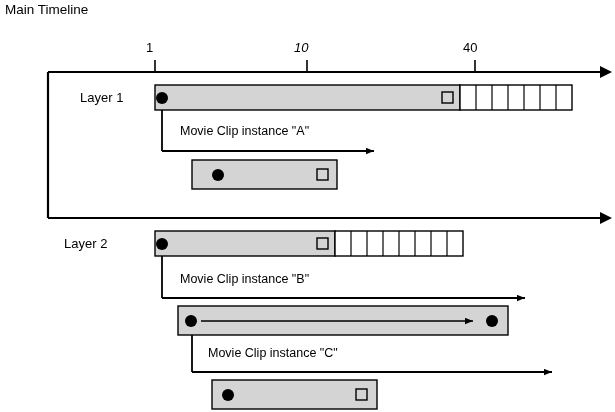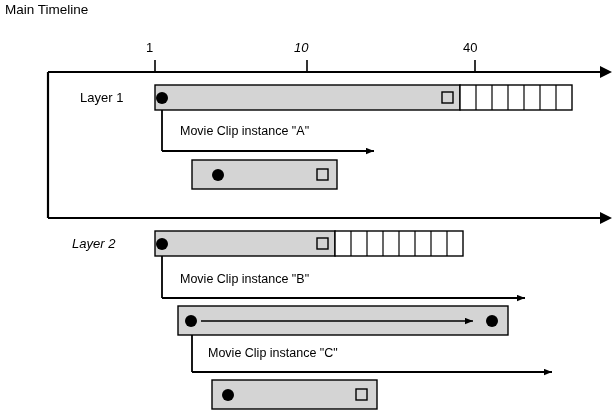--- a/index.html
+++ b/index.html
@@ -102,19 +102,19 @@
     </g>
   </svg>
 
   <div class="lbl" style="left:5px;top:2px;font-size:13.5px;">Main Timeline</div>
 
   <div class="tick-num" style="left:146px;top:40px;">1</div>
   <div class="tick-num" style="left:294px;top:40px;font-style:italic;">10</div>
   <div class="tick-num" style="left:463px;top:40px;">40</div>
 
   <div class="lbl" style="left:80px;top:90px;">Layer 1</div>
-  <div class="lbl" style="left:72px;top:236px;font-style:italic;">Layer 2</div>
+  <div class="lbl" style="left:64px;top:236px;">Layer 2</div>
 
   <div class="lbl small" style="left:180px;top:124px;">Movie Clip instance "A"</div>
   <div class="lbl small" style="left:180px;top:272px;">Movie Clip instance "B"</div>
   <div class="lbl small" style="left:208px;top:346px;">Movie Clip instance "C"</div>
 
 </div>
 
 </body></html>

